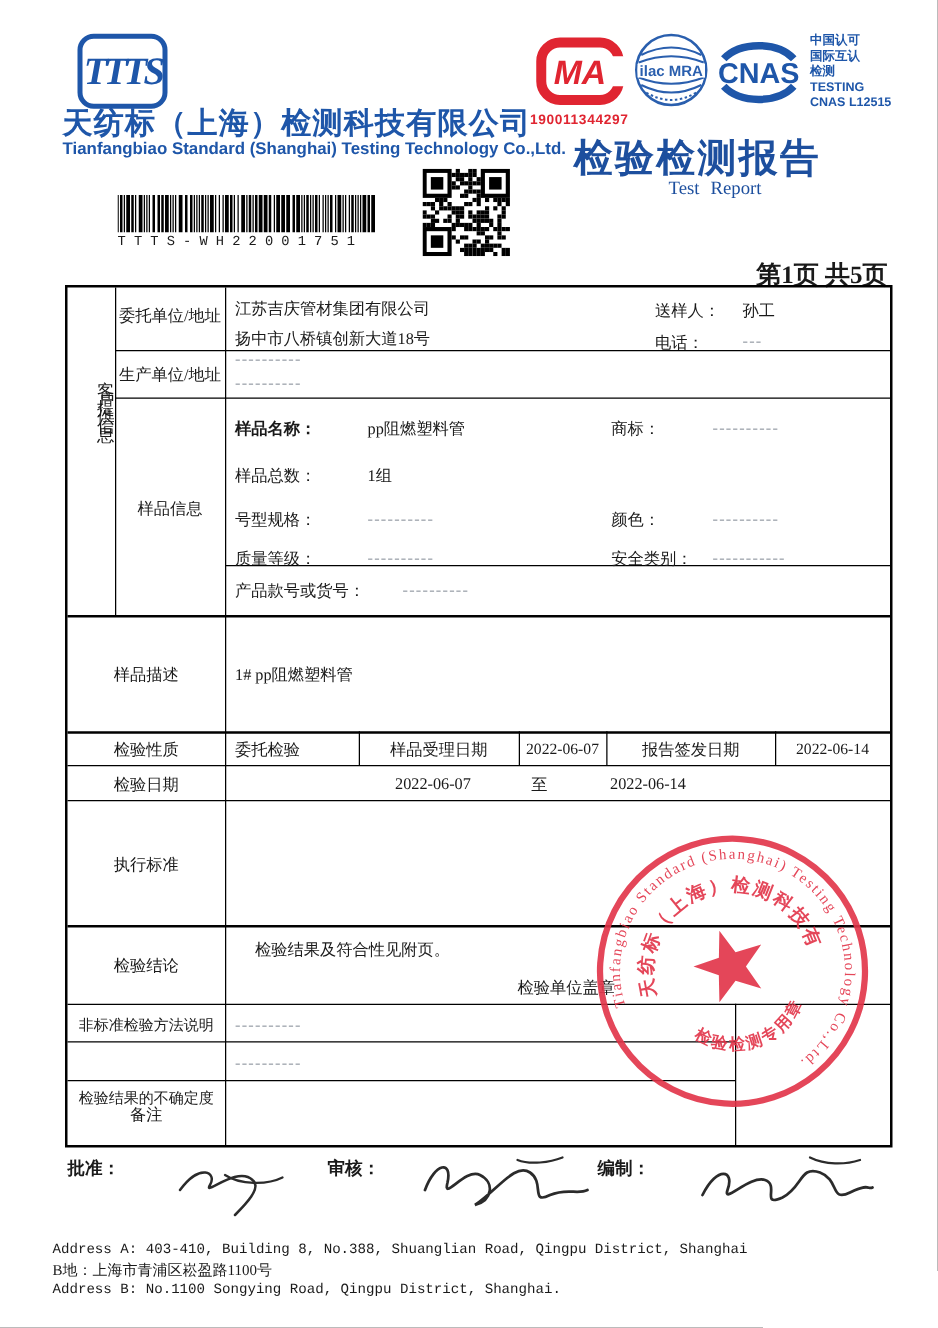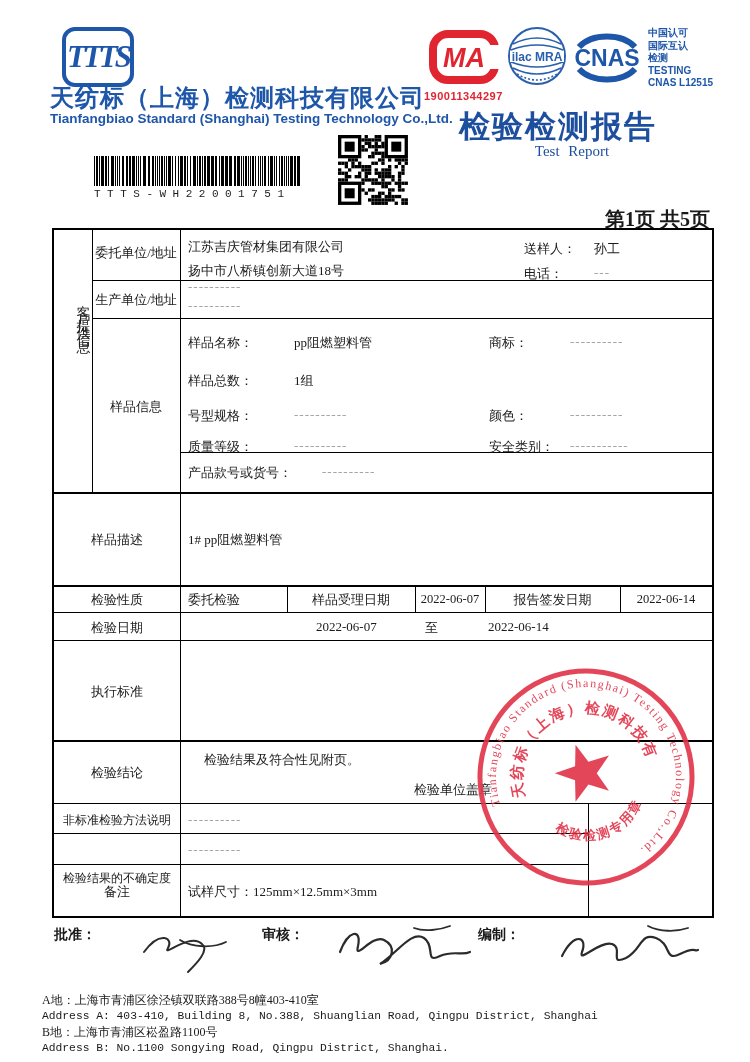--- a/index.html
+++ b/index.html
@@ -360,21 +360,21 @@
     <div class="cell" style="left:470px;top:10px;">送样人：</div>
     <div class="cell" style="left:540px;top:10px;">孙工</div>
     <div class="cell" style="left:470px;top:35px;">电话：</div>
     <div class="cell gray" style="left:540px;top:35px;">---</div>
 
     <div class="cell ctr" style="left:38px;top:61px;width:88px;">生产单位/地址</div>
     <div class="cell gray" style="left:134px;top:49px;">----------</div>
     <div class="cell gray" style="left:134px;top:68px;">----------</div>
 
     <div class="cell ctr" style="left:38px;top:168px;width:88px;">样品信息</div>
-    <div class="cell" style="left:134px;top:104px;">样品名称：</div>
+    <div class="cell" style="left:134px;top:104px;font-weight:bold;">样品名称：</div>
     <div class="cell" style="left:240px;top:104px;">pp阻燃塑料管</div>
     <div class="cell" style="left:435px;top:104px;">商标：</div>
     <div class="cell gray" style="left:516px;top:104px;">----------</div>
     <div class="cell" style="left:134px;top:142px;">样品总数：</div>
     <div class="cell" style="left:240px;top:142px;">1组</div>
     <div class="cell" style="left:134px;top:177px;">号型规格：</div>
     <div class="cell gray" style="left:240px;top:177px;">----------</div>
     <div class="cell" style="left:435px;top:177px;">颜色：</div>
     <div class="cell gray" style="left:516px;top:177px;">----------</div>
     <div class="cell" style="left:134px;top:208px;">质量等级：</div>
@@ -404,21 +404,20 @@
     <div class="cell ctr" style="left:0;top:534px;width:126px;">检验结论</div>
     <div class="cell" style="left:150px;top:521px;">检验结果及符合性见附页。</div>
     <div class="cell" style="left:360px;top:551px;">检验单位盖章</div>
 
     <div class="cell ctr sm" style="left:0;top:582px;width:126px;">非标准检验方法说明</div>
     <div class="cell gray" style="left:134px;top:582px;">----------</div>
     <div class="cell ctr sm" style="left:0;top:640px;width:126px;">检验结果的不确定度</div>
     <div class="cell gray" style="left:134px;top:612px;">----------</div>
 
     <div class="cell ctr" style="left:0;top:653px;width:126px;">备注</div>
-    <div class="cell" style="left:134px;top:653px;">试样尺寸：125mm×12.5mm×3mm</div>
   </div>
 
   <svg class="abs stamp" viewBox="0 0 222 222">
     <g transform="rotate(-18 111 111)" fill="none">
       <circle cx="111" cy="111" r="106" stroke="#e23348" stroke-width="5"></circle>
       <path id="sealEn" d="M 21 111 A 90 90 0 1 1 201 111 A 90 90 0 1 1 21 111"></path>
       <text font-family="Liberation Serif,serif" font-size="12" fill="#e23348" letter-spacing="1.5">
         <textPath href="#sealEn">Tianfangbiao Standard (Shanghai) Testing Technology Co.,Ltd.</textPath>
       </text>
       <path id="sealCn" d="M 47 111 A 64 64 0 1 1 175 111"></path>
@@ -443,19 +442,18 @@
     <path d="M12 40 C 20 18, 34 16, 30 34 C 26 50, 44 22, 56 28 S 66 48, 52 52 C 70 40, 84 18, 96 26 C 108 34, 96 52, 112 44 C 126 38, 134 44, 142 40" stroke="#2b2b2b" stroke-width="2.2" fill="none" stroke-linecap="round"></path>
     <path d="M86 16 C 96 20, 112 18, 122 14" stroke="#2b2b2b" stroke-width="1.8" fill="none" stroke-linecap="round"></path>
   </svg>
   <div class="abs sig-label" style="left:478px;top:926px;">编制：</div>
   <svg class="abs" style="left:548px;top:912px;" width="155" height="62">
     <path d="M14 44 C 26 20, 40 24, 34 40 C 30 52, 52 28, 64 32 C 76 36, 60 54, 78 46 C 94 38, 92 20, 108 26 C 124 32, 116 50, 132 42 S 146 40, 150 38" stroke="#2b2b2b" stroke-width="2.2" fill="none" stroke-linecap="round"></path>
     <path d="M100 14 C 112 20, 128 20, 140 16" stroke="#2b2b2b" stroke-width="1.8" fill="none" stroke-linecap="round"></path>
   </svg>
 
   <div class="abs foot" style="left:42px;top:992px;">
-    <div>A地：上海市青浦区徐泾镇双联路388号8幢403-410室</div>
     <div class="en">Address A: 403-410, Building 8, No.388, Shuanglian Road, Qingpu District, Shanghai</div>
     <div>B地：上海市青浦区崧盈路1100号</div>
     <div class="en">Address B: No.1100 Songying Road, Qingpu District, Shanghai.</div>
   </div>
 
 </div>
 
 </body></html>

